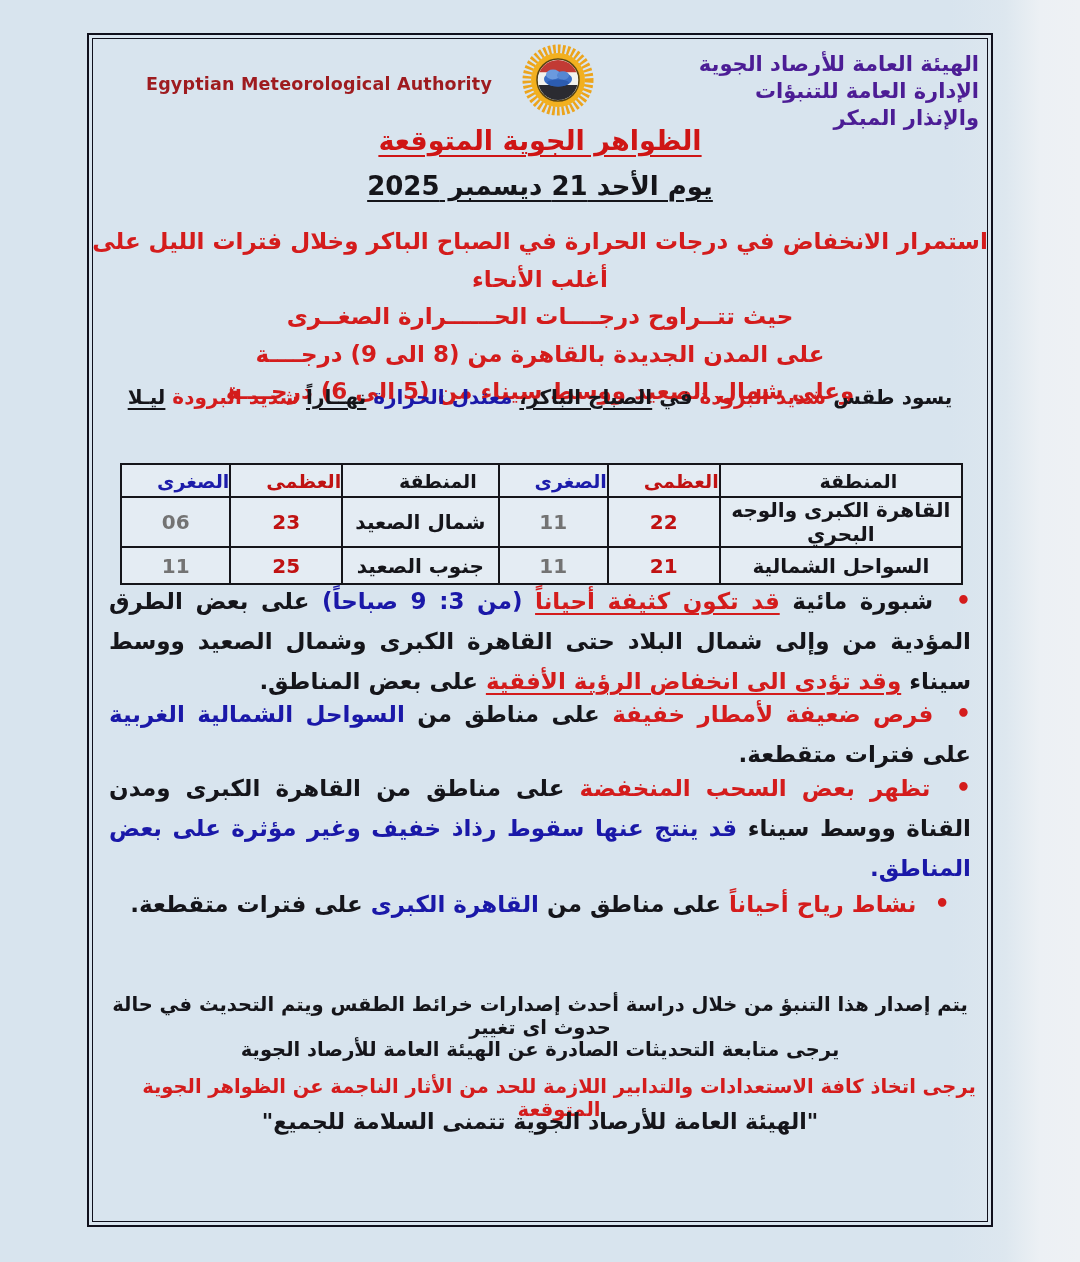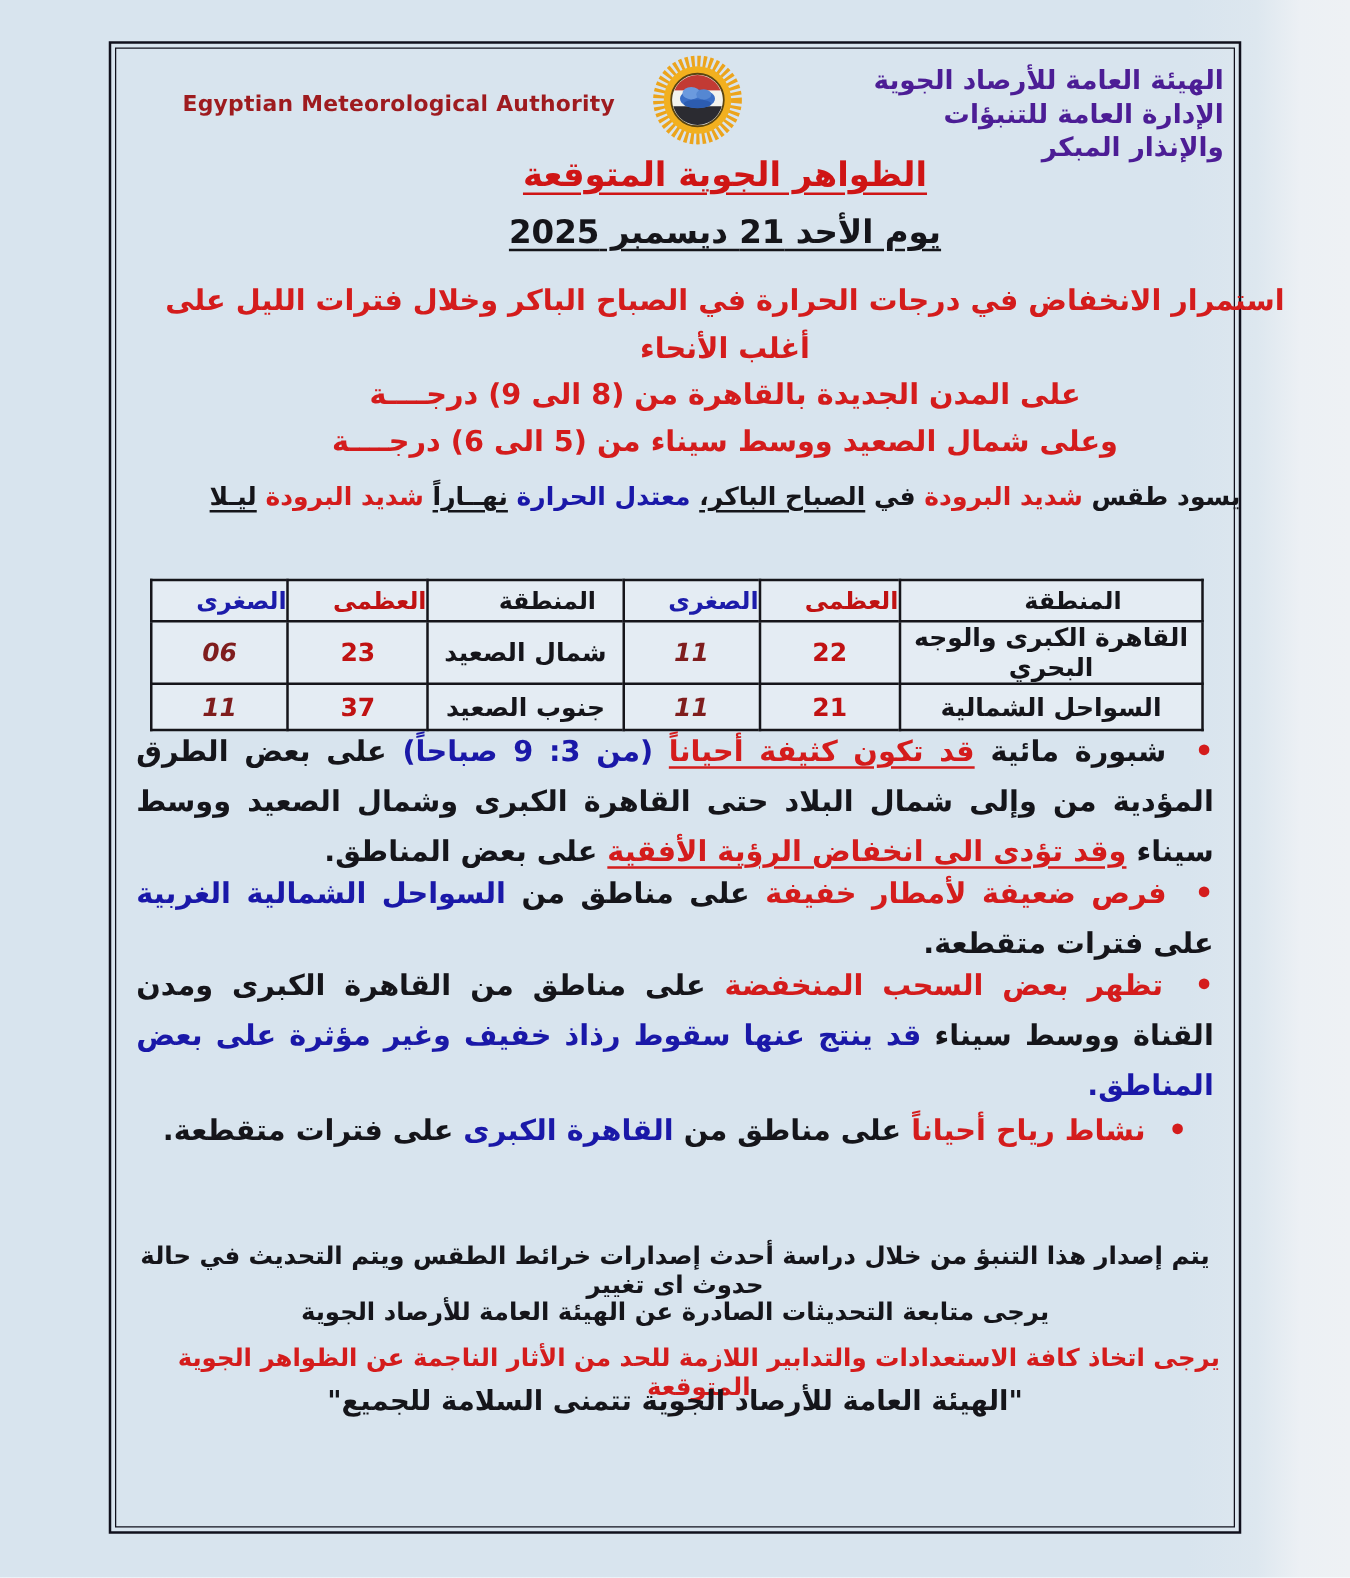--- a/index.html
+++ b/index.html
@@ -17,21 +17,21 @@
     content:"";position:absolute;inset:3px;border:1.5px solid #10101c;pointer-events:none;
   }
   .abs{position:absolute;}
   
   .hdr-en{left:18px;top:24px;width:424px;text-align:center;color:#9e1b1f;
     font-size:17.5px;font-weight:bold;line-height:28px;letter-spacing:.2px;margin-top:11px;}
   .hdr-ar{right:12px;top:16px;width:300px;text-align:right;color:#4c1d95;
     font-size:21px;font-weight:bold;line-height:27px;direction:rtl;}
   .logo{left:432px;top:8px;width:74px;height:74px;}
   
-  .center-line{left:0;width:100%;text-align:center;direction:rtl;font-weight:bold;padding-left:40px;}
+  .center-line{left:0;width:100%;text-align:center;direction:rtl;font-weight:bold;}
   .title{top:90px;font-size:27px;color:#cf1515;}
   .title span, .date span{text-decoration:underline;text-decoration-thickness:2px;text-underline-offset:5px;}
   .date{top:136px;font-size:26px;color:#15151a;}
   .forecast{top:188px;font-size:23px;color:#d41c1c;line-height:37.5px;}
   .summary{top:350px;font-size:20px;color:#15151a;}
   .caption{top:399px;font-size:23px;color:#15151a;}
   .t-red{color:#d41c1c;}
   .t-blue{color:#1a18a8;}
   .t-black{color:#15151a;}
   .u{ text-decoration:underline;text-decoration-thickness:2px;text-underline-offset:4px;}
@@ -40,21 +40,21 @@
   .temp-table td,.temp-table th{
     border:2px solid #15151a;font-weight:bold;text-align:center;vertical-align:middle;
     background:rgba(255,255,255,0.30);padding:0;
   }
   .temp-table th{height:31px;font-size:19px;color:#15151a;padding-left:35px;}
   .temp-table td{height:35px;font-size:20px;}
   .temp-table .h-max{color:#c01212;}
   .temp-table .h-min{color:#1c1caa;}
   .temp-table td.region{color:#15151a;}
   .temp-table td.vmax{color:#c01212;}
-  .temp-table td.vmin{color:#7f1d1d;font-style:italic;}
+  .temp-table td.vmin{color:#737373;}
   
   .bullets{left:20px;top:546px;width:862px;direction:rtl;font-weight:bold;}
   .bullet{position:absolute;right:0;width:100%;font-size:23px;line-height:40px;text-align:justify;text-align-last:right;}
   .bullet .mark{color:#d41c1c;font-size:24px;margin-left:10px;}
   .b1{top:0;}
   .b2{top:113px;}
   .b3{top:187px;}
   .b4{top:303px;text-align:center;text-align-last:center;}
   
   .footer-line{left:0;width:100%;text-align:center;direction:rtl;font-weight:bold;}
@@ -99,20 +99,21 @@
 
   <div class="abs center-line title">
     <span>الظواهر الجوية المتوقعة</span>
   </div>
   <div class="abs center-line date">
     <span>يوم الأحد 21 ديسمبر 2025</span>
   </div>
 
   <div class="abs center-line forecast">
     <div>استمرار الانخفاض في درجات الحرارة في الصباح الباكر وخلال فترات الليل على أغلب الأنحاء</div>
+    <div>حيث تتــراوح درجــــات الحــــــرارة الصغــرى</div>
     <div>على المدن الجديدة بالقاهرة من (8 الى 9) درجــــة</div>
     <div>وعلى شمال الصعيد ووسط سيناء من (5 الى 6) درجــــة</div>
   </div>
 
   <div class="abs center-line summary">
     <span class="t-black">يسود طقس</span>
     <span class="t-red">شديد البرودة</span>
     <span class="t-black">في</span>
     <span class="t-black u">الصباح الباكر،</span>
     <span class="t-blue">معتدل الحرارة</span>
@@ -146,21 +147,21 @@
       <td class="vmin">11</td>
       <td class="region">شمال الصعيد</td>
       <td class="vmax">23</td>
       <td class="vmin">06</td>
     </tr>
     <tr>
       <td class="region">السواحل الشمالية</td>
       <td class="vmax">21</td>
       <td class="vmin">11</td>
       <td class="region">جنوب الصعيد</td>
-      <td class="vmax">37</td>
+      <td class="vmax">25</td>
       <td class="vmin">11</td>
     </tr>
   </tbody>
     </table>
 
   <div class="abs bullets">
 
     <div class="bullet b1">
       <span class="mark">•</span>
       <span class="t-black">شبورة مائية</span>

